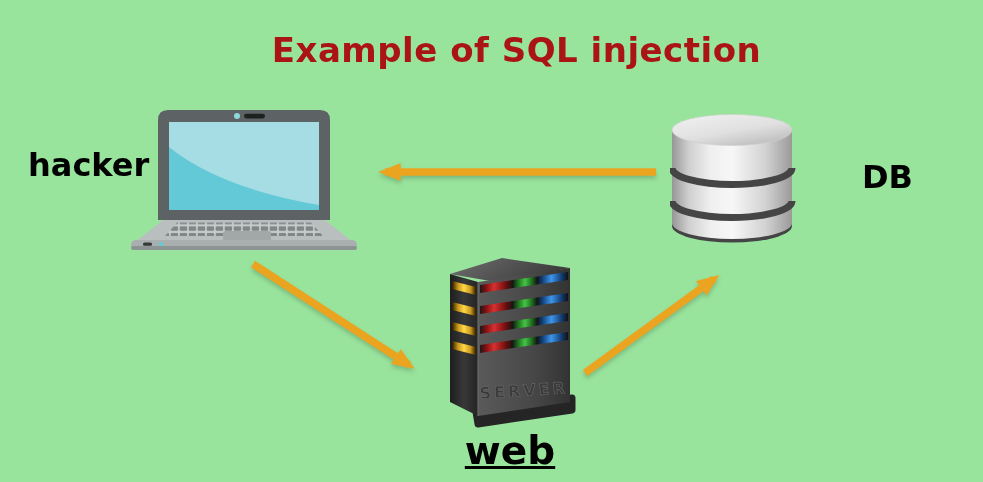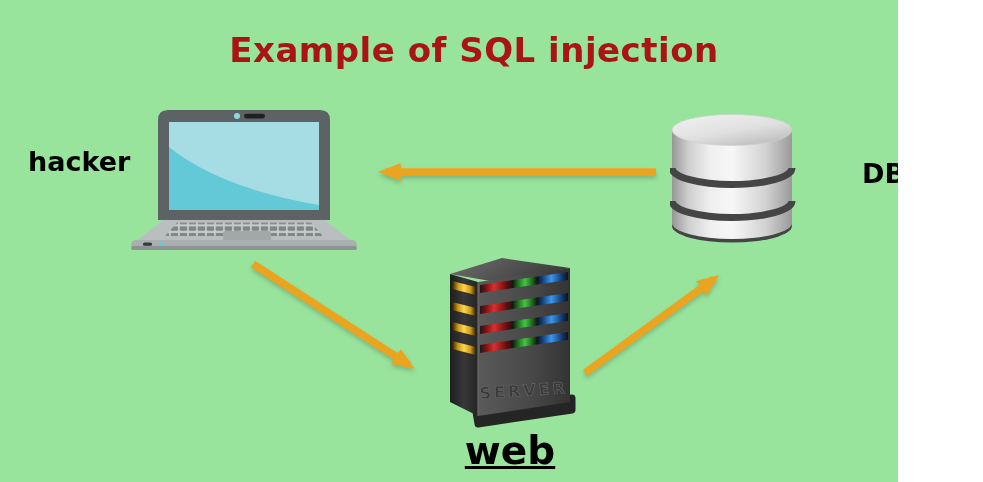--- a/index.html
+++ b/index.html
@@ -1,29 +1,29 @@
 <!DOCTYPE html>
 <html><head>
 <meta charset="utf-8">
 <style>
   * { margin:0; padding:0; box-sizing:border-box; }
   html,body { width:983px; height:482px; }
   body { font-family:"DejaVu Sans","Liberation Sans",sans-serif; }
   .canvas {
-    position:relative; width:898px; height:482px;
+    position:relative; width:983px; height:482px;
     background:#99E49D; overflow:hidden;
   }
   .title {
     position:absolute; top:30px; left:0; width:100%;
     padding-left:50px; text-align:center;
     font-size:34px; font-weight:bold; color:#AA1414;
     letter-spacing:0.5px;
   }
   .node-label {
-    position:absolute; color:#000; font-weight:bold; font-size:27px;
+    position:absolute; color:#000; font-weight:bold; font-size:32px;
   }
   .label-hacker { left:28px;  top:146px; }
   .label-db     { left:862px; top:158px; }
   .label-webserver { left:395px; top:428px; width:230px; text-align:center; font-size:39px;text-decoration:underline; }
   .icon-abs { position:absolute; }
   .laptop-svg { left:125px; top:100px; }
   .db-svg     { left:670px; top:106px; }
   .server-svg { left:444px; top:252px; }
   .arrows {
     position:absolute; left:0; top:0;

